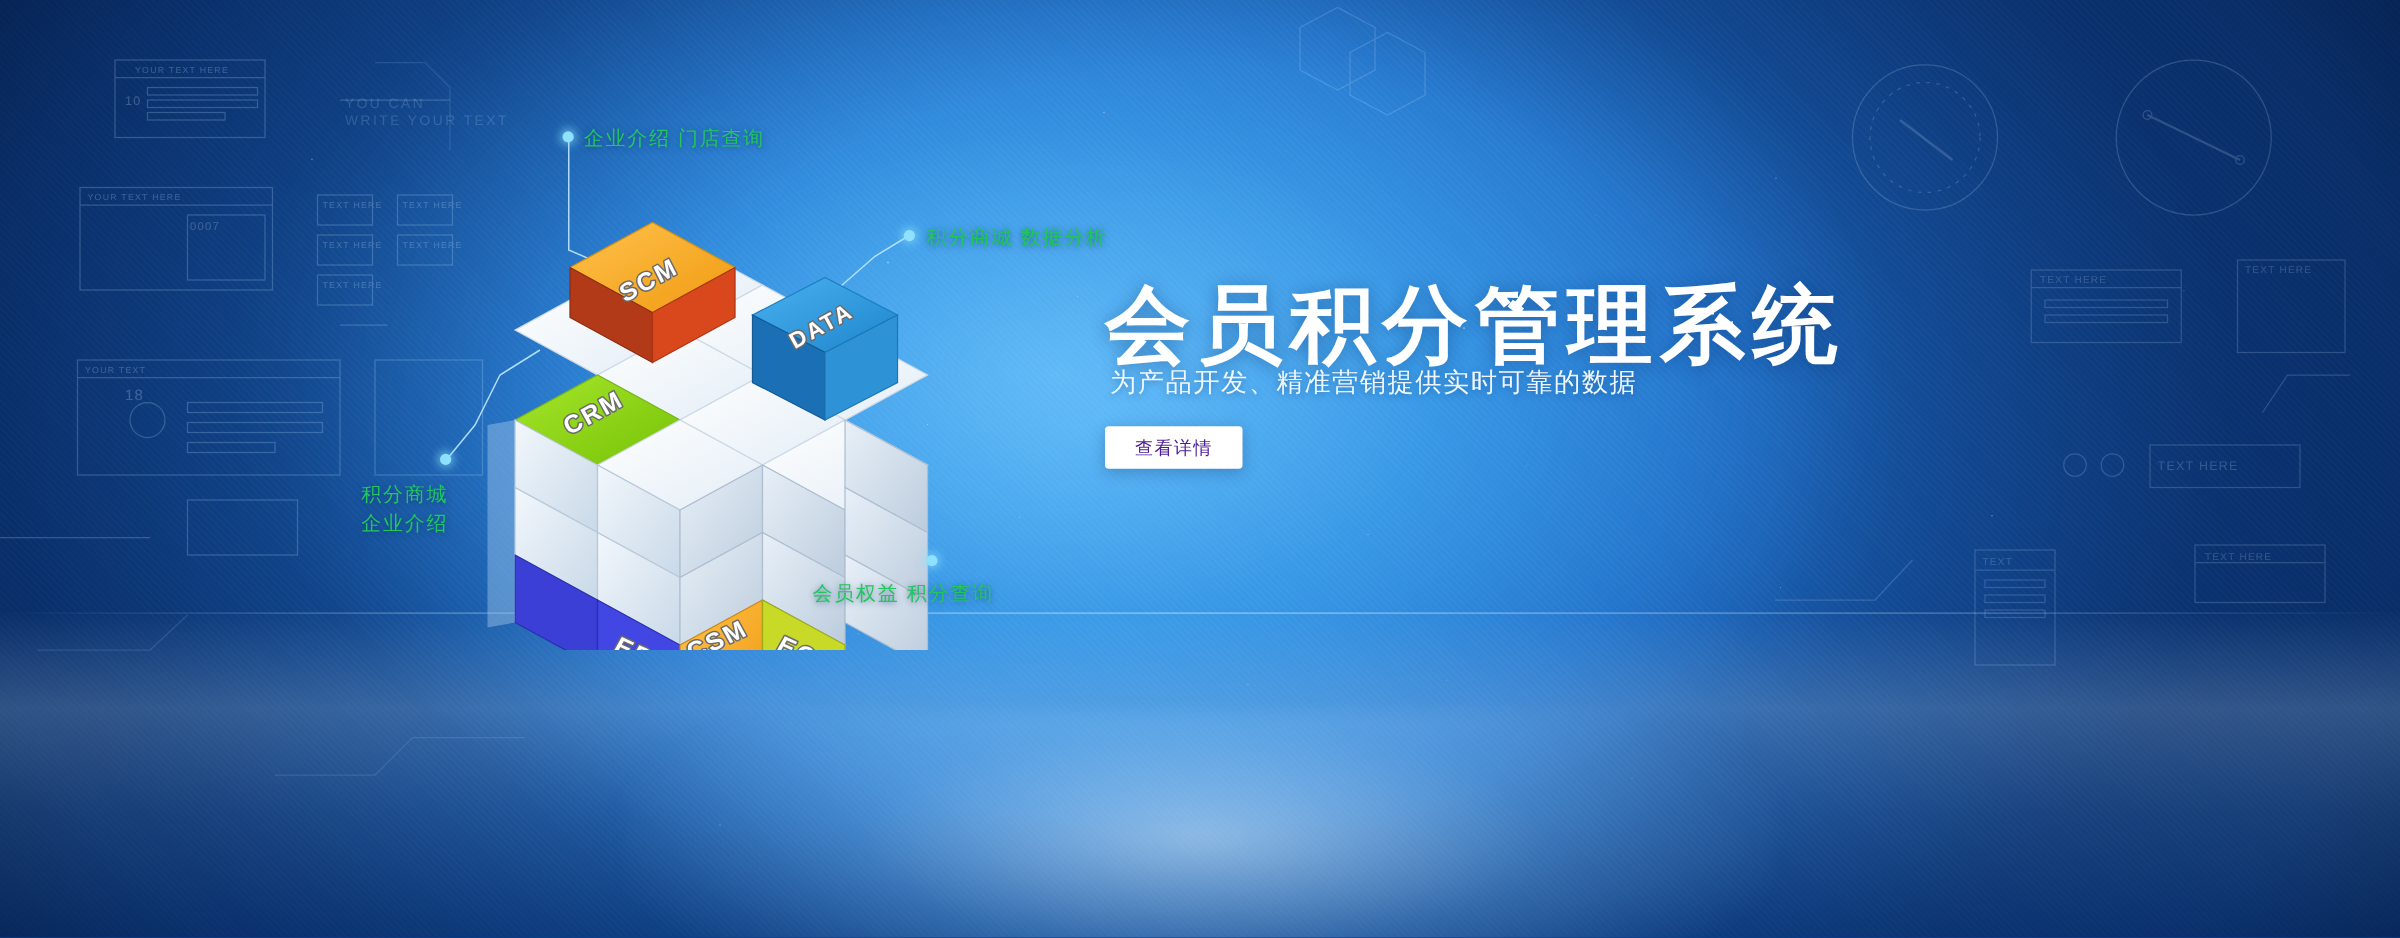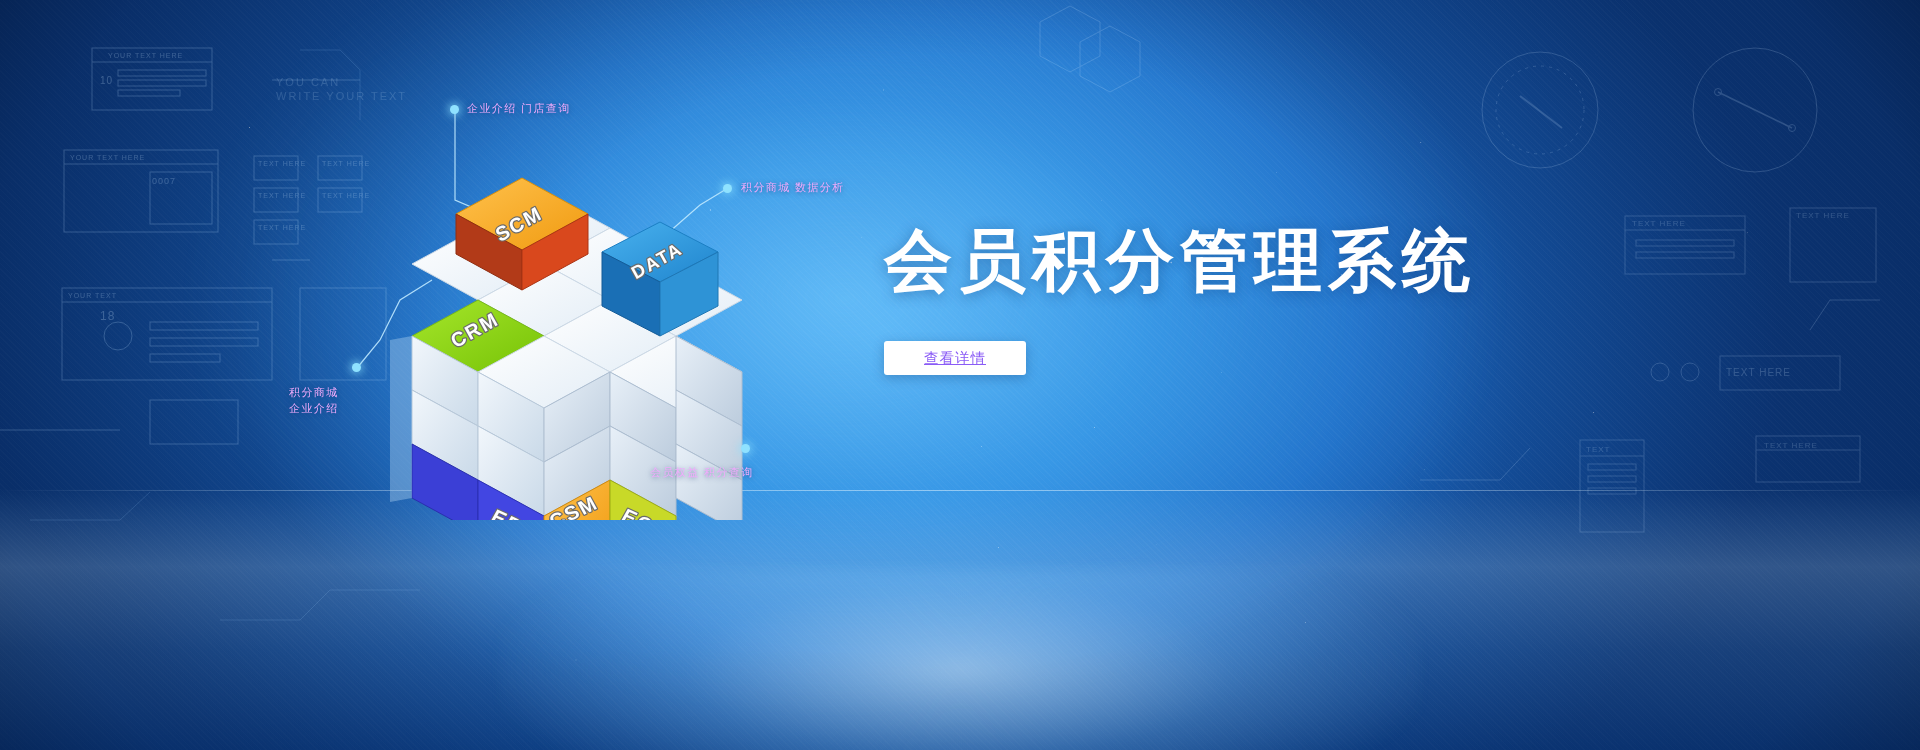--- a/index.html
+++ b/index.html
@@ -57,28 +57,28 @@
   .hud{position:absolute;inset:0;opacity:.30;}
   .hud-r{position:absolute;inset:0;opacity:.26;}
 
   
   .headline{position:absolute;left:884px;top:225px;width:700px;
     font-size:68px;font-weight:bold;color:#ffffff;letter-spacing:6px;line-height:1.05;
     text-shadow:0 2px 14px rgba(10,55,120,.45);white-space:nowrap;}
   .subhead{position:absolute;left:888px;top:292px;width:700px;
     font-size:21px;color:#eef7ff;letter-spacing:1.2px;white-space:nowrap;
     text-shadow:0 1px 6px rgba(10,55,120,.4);}
-  .cta{position:absolute;left:884px;top:341px;width:142px;height:34px;
+  .cta{position:absolute;left:884px;top:341px;width:110px;height:34px;
     background:#ffffff;border:none;border-radius:3px;cursor:pointer;
-    color:#8b5cf6;font-size:14.5px;letter-spacing:1px;
+    color:#4c1d95;font-size:14.5px;letter-spacing:1px;
     font-family:"Liberation Sans","DejaVu Sans",sans-serif;
-    box-shadow:0 3px 12px rgba(6,40,95,.28);display:flex;align-items:center;justify-content:center;text-decoration:underline;}
+    box-shadow:0 3px 12px rgba(6,40,95,.28);display:flex;align-items:center;justify-content:center;}
 
   
-  .callout{position:absolute;color:#f0abfc;font-size:11px;letter-spacing:1.4px;
+  .callout{position:absolute;color:#22c55e;font-size:16px;letter-spacing:1.4px;
     text-shadow:0 1px 5px rgba(8,45,100,.55);white-space:nowrap;}
   .callout.two-line{line-height:1.45;}
   .dot{position:absolute;width:9px;height:9px;border-radius:50%;
     background:#8fe2ff;box-shadow:0 0 8px 2px rgba(140,226,255,.65);}
 
   .co-top{left:467px;top:101px;}
   .co-top-dot{left:450px;top:105px;}
   .co-right{left:741px;top:180px;}
   .co-right-dot{left:723px;top:184px;}
   .co-left{left:289px;top:385px;text-align:left;}
@@ -312,15 +312,16 @@
   <div class="dot co-left-dot"></div>
   <div class="callout co-left two-line">
     <div>积分商城</div>
     <div>企业介绍</div>
   </div>
 
   <div class="dot co-bottom-dot"></div>
   <div class="callout co-bottom">会员权益 积分查询</div>
 
   <div class="headline">会员积分管理系统</div>
+  <div class="subhead">为产品开发、精准营销提供实时可靠的数据</div>
   <button class="cta">查看详情</button>
 
 </div>
 
 </body></html>

